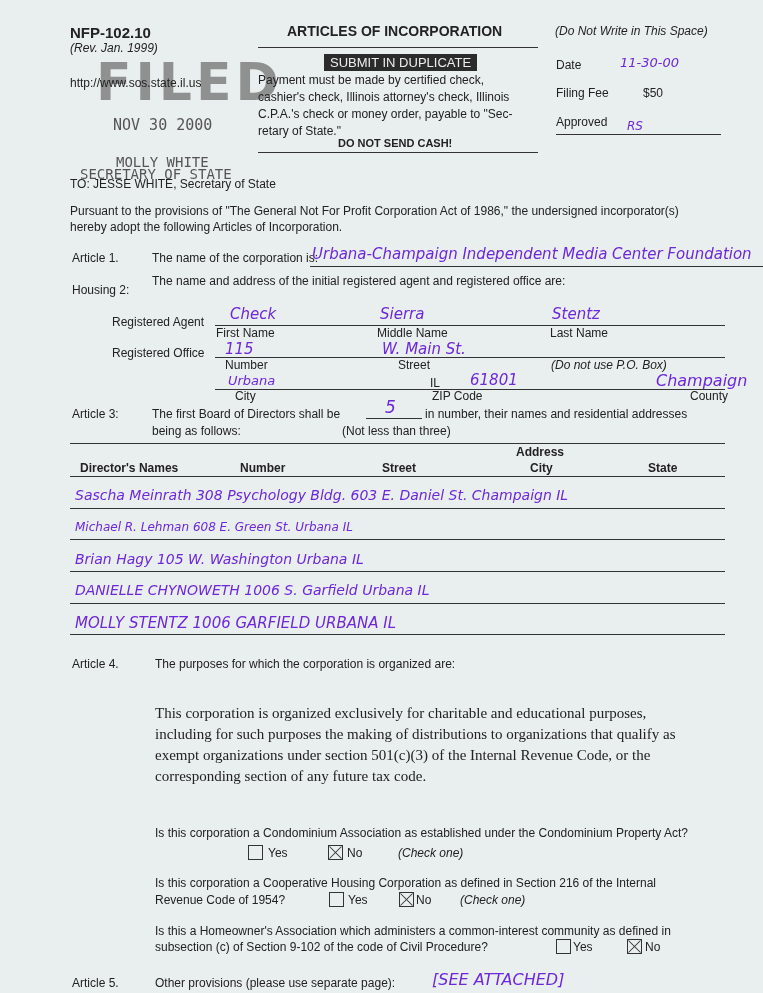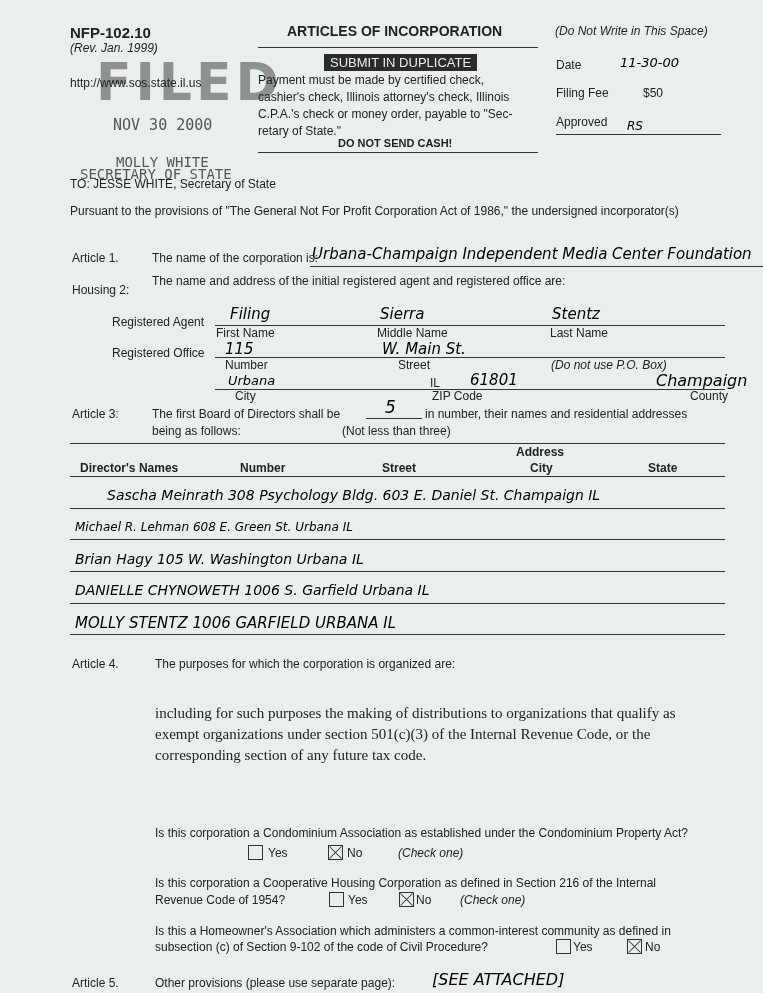--- a/index.html
+++ b/index.html
@@ -1,18 +1,18 @@
 <!DOCTYPE html>
 <html><head>
 <meta charset="utf-8">
 <style>
   html,body{margin:0;padding:0;}
   body{width:763px;height:993px;background:#e9eeee;position:relative;overflow:hidden;font-family:"Liberation Sans",sans-serif;color:#222;}
   .abs{position:absolute;white-space:nowrap;}
-  .hand{font-family:"DejaVu Sans",sans-serif;font-style:italic;color:#000000;font-weight:300;}
+  .hand{font-family:"DejaVu Sans",sans-serif;font-style:italic;color:#6d28d9;font-weight:300;}
   .b{font-weight:bold;}
   .i{font-style:italic;}
   .line{position:absolute;height:1px;background:#333;}
   .f12{font-size:12px;}
   .stamp{color:#555;font-family:"DejaVu Sans Mono",monospace;}
   .filed{font-family:"DejaVu Sans",sans-serif;font-size:52px;font-weight:bold;color:rgba(70,70,70,0.55);letter-spacing:4px;}
   .box{position:absolute;width:13px;height:13px;border:1px solid #333;background:transparent;}
   .box.x::before,.box.x::after{content:"";position:absolute;left:-2px;top:6px;width:17px;height:1px;background:#333;}
   .box.x::before{transform:rotate(45deg);} .box.x::after{transform:rotate(-45deg);}
   .serif{font-family:"Liberation Serif",serif;font-size:15px;line-height:21px;}
@@ -46,32 +46,33 @@
 <div class="abs hand" style="left:620px;top:55px;font-size:13px;">11-30-00</div>
 <div class="abs f12" style="left:556px;top:86px;">Filing Fee</div>
 <div class="abs f12" style="left:643px;top:86px;">$50</div>
 <div class="abs f12" style="left:556px;top:115px;">Approved</div>
 <div class="abs hand" style="left:627px;top:119px;font-size:12px;">RS</div>
 <div class="line" style="left:556px;top:134px;width:165px;"></div>
 
 <div class="abs f12" style="left:70px;top:177px;">TO:    JESSE WHITE, Secretary of State</div>
 <div class="abs f12" style="left:70px;top:203px;line-height:16px;">
   <div>Pursuant to the provisions of "The General Not For Profit Corporation Act of 1986," the undersigned incorporator(s)</div>
+    <div>hereby adopt the following Articles of Incorporation.</div>
 </div>
 
 <div class="abs f12" style="left:72px;top:251px;">Article 1.</div>
 <div class="abs f12" style="left:152px;top:251px;">The name of the corporation is:</div>
 <div class="abs hand" style="left:312px;top:245px;font-size:15px;">Urbana-Champaign Independent Media Center Foundation</div>
 <div class="line" style="left:310px;top:266px;width:453px;"></div>
 
 <div class="abs f12" style="left:72px;top:283px;">Housing 2:</div>
 <div class="abs f12" style="left:152px;top:274px;">The name and address of the initial registered agent and registered office are:</div>
 
 <div class="abs f12" style="left:112px;top:315px;">Registered Agent</div>
-<div class="abs hand" style="left:230px;top:305px;font-size:15px;">Filing</div>
+<div class="abs hand" style="left:230px;top:305px;font-size:15px;">Check</div>
 <div class="abs hand" style="left:380px;top:305px;font-size:15px;">Sierra</div>
 <div class="abs hand" style="left:552px;top:305px;font-size:15px;">Stentz</div>
 <div class="line" style="left:215px;top:325px;width:510px;"></div>
 <div class="abs f12" style="left:216px;top:326px;">First Name</div>
 <div class="abs f12" style="left:377px;top:326px;">Middle Name</div>
 <div class="abs f12" style="left:550px;top:326px;">Last Name</div>
 
 <div class="abs f12" style="left:112px;top:346px;">Registered Office</div>
 <div class="abs hand" style="left:225px;top:340px;font-size:15px;">115</div>
 <div class="abs hand" style="left:382px;top:340px;font-size:15px;">W. Main St.</div>
@@ -99,34 +100,35 @@
 <div class="line" style="left:70px;top:443px;width:655px;"></div>
 
 <div class="abs b f12" style="left:516px;top:445px;">Address</div>
 <div class="abs b f12" style="left:80px;top:461px;">Director's Names</div>
 <div class="abs b f12" style="left:240px;top:461px;">Number</div>
 <div class="abs b f12" style="left:382px;top:461px;">Street</div>
 <div class="abs b f12" style="left:530px;top:461px;">City</div>
 <div class="abs b f12" style="left:648px;top:461px;">State</div>
 <div class="line" style="left:70px;top:476px;width:655px;"></div>
 
-<div class="abs hand" style="left:75px;top:487px;font-size:14px;margin-left:32px;">Sascha Meinrath   308 Psychology Bldg.   603 E. Daniel St.   Champaign      IL</div>
+<div class="abs hand" style="left:75px;top:487px;font-size:14px;">Sascha Meinrath   308 Psychology Bldg.   603 E. Daniel St.   Champaign      IL</div>
 <div class="line" style="left:70px;top:508px;width:655px;"></div>
 <div class="abs hand" style="left:75px;top:520px;font-size:12px;">Michael R. Lehman    608 E. Green St.                        Urbana            IL</div>
 <div class="line" style="left:70px;top:539px;width:655px;"></div>
 <div class="abs hand" style="left:75px;top:551px;font-size:14px;">Brian Hagy        105 W. Washington                 Urbana           IL</div>
 <div class="line" style="left:70px;top:571px;width:655px;"></div>
 <div class="abs hand" style="left:75px;top:582px;font-size:14px;">DANIELLE CHYNOWETH  1006 S. Garfield   Urbana        IL</div>
 <div class="line" style="left:70px;top:603px;width:655px;"></div>
 <div class="abs hand" style="left:75px;top:614px;font-size:15px;">MOLLY STENTZ            1006 GARFIELD          URBANA        IL</div>
 <div class="line" style="left:70px;top:634px;width:655px;"></div>
 
 <div class="abs f12" style="left:72px;top:657px;">Article 4.</div>
 <div class="abs f12" style="left:155px;top:657px;">The purposes for which the corporation is organized are:</div>
 <div class="abs serif" style="left:155px;top:703px;">
+  <div>This corporation is organized exclusively for charitable and educational purposes,</div>
     <div>including for such purposes the making of distributions to organizations that qualify as</div>
     <div>exempt organizations under section 501(c)(3) of the Internal Revenue Code, or the</div>
     <div>corresponding section of any future tax code.</div>
 </div>
 
 <div class="abs f12" style="left:155px;top:826px;">Is this corporation a Condominium Association as established under the Condominium Property Act?</div>
 <div class="box" style="left:248px;top:845px;"></div>
 <div class="abs f12" style="left:268px;top:846px;">Yes</div>
 <div class="box x" style="left:328px;top:845px;"></div>
 <div class="abs f12" style="left:347px;top:846px;">No</div>

